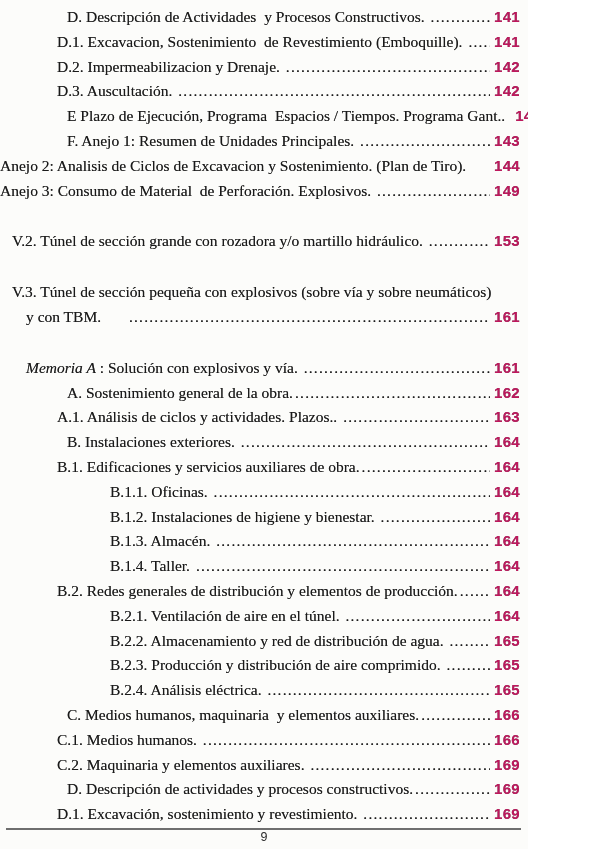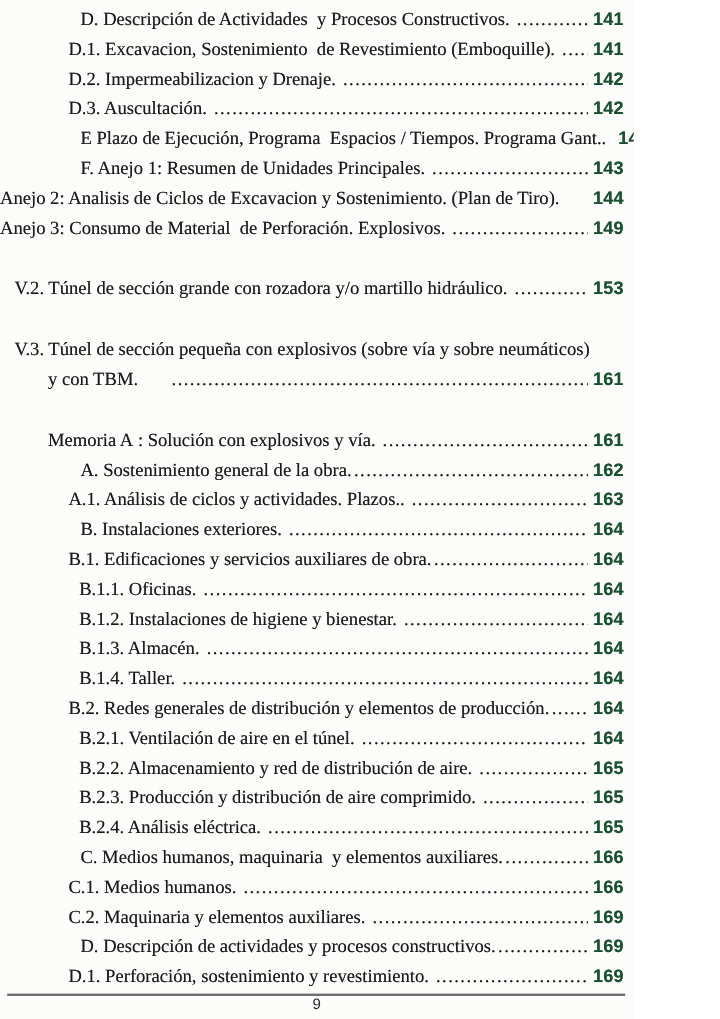--- a/index.html
+++ b/index.html
@@ -15,37 +15,37 @@
   .row{
     display:flex;align-items:baseline;
     height:24.8px;line-height:24.8px;
     font-size:15.5px;
     padding-right:8px;
     overflow:hidden;
     text-shadow:0 0 .3px rgba(0,0,0,.55);
   }
   .brk{margin-top:26px;}
   .lv0{padding-left:12px;}
-  .lv05{padding-left:40px;justify-content:flex-end;}
+  .lv05{padding-left:26px;justify-content:flex-end;}
   .lv1{padding-left:67px;}
   .lv15{}
   .lv2{padding-left:57px;}
-  .lv3{padding-left:66px;}
+  .lv3{padding-left:110px;}
   .txt{white-space:pre;flex:0 0 auto;}
-  .it{}
+  .it{font-style:italic;}
   .leader{
     flex:1 1 0;min-width:0;
     overflow:hidden;white-space:nowrap;
     letter-spacing:1.2px;
     margin:0 4px 0 2px;
   }
   .lgap{margin-left:24px;}
   .pnum{
     font-family:"Liberation Sans", sans-serif;
-    font-weight:700;font-size:15px;color:#14532d;
+    font-weight:700;font-size:15px;color:#be185d;
     flex:0 0 auto;min-width:26px;text-align:right;
     letter-spacing:.3px;
   }
   .pnum:empty{min-width:0;}
   .footer-line{
     position:absolute;left:6px;right:7px;top:828px;
     border-top:2px solid #6e6e6e;
   }
   .footer-num{
     position:absolute;top:830px;left:0;width:100%;
@@ -164,21 +164,21 @@
         <span class="txt">B.2. Redes generales de distribución y elementos de producción.</span>
         <span class="leader">................................................................................................................................................................</span>
         <span class="pnum">164</span>
       </div>
       <div class="row lv3">
         <span class="txt">B.2.1. Ventilación de aire en el túnel. </span>
         <span class="leader">................................................................................................................................................................</span>
         <span class="pnum">164</span>
       </div>
       <div class="row lv3">
-        <span class="txt">B.2.2. Almacenamiento y red de distribución de aire. </span>
+        <span class="txt">B.2.2. Almacenamiento y red de distribución de agua. </span>
         <span class="leader">................................................................................................................................................................</span>
         <span class="pnum">165</span>
       </div>
       <div class="row lv3">
         <span class="txt">B.2.3. Producción y distribución de aire comprimido. </span>
         <span class="leader">................................................................................................................................................................</span>
         <span class="pnum">165</span>
       </div>
       <div class="row lv3">
         <span class="txt">B.2.4. Análisis eléctrica. </span>
@@ -199,20 +199,20 @@
         <span class="txt">C.2. Maquinaria y elementos auxiliares. </span>
         <span class="leader">................................................................................................................................................................</span>
         <span class="pnum">169</span>
       </div>
       <div class="row lv1">
         <span class="txt">D. Descripción de actividades y procesos constructivos.</span>
         <span class="leader">................................................................................................................................................................</span>
         <span class="pnum">169</span>
       </div>
       <div class="row lv2">
-        <span class="txt">D.1. Perforación, sostenimiento y revestimiento. </span>
+        <span class="txt">D.1. Excavación, sostenimiento y revestimiento. </span>
         <span class="leader">................................................................................................................................................................</span>
         <span class="pnum">169</span>
       </div>
     </div>
   <div class="footer-line"></div>
   <div class="footer-num">9</div>
 </div>
 
 </body></html>

